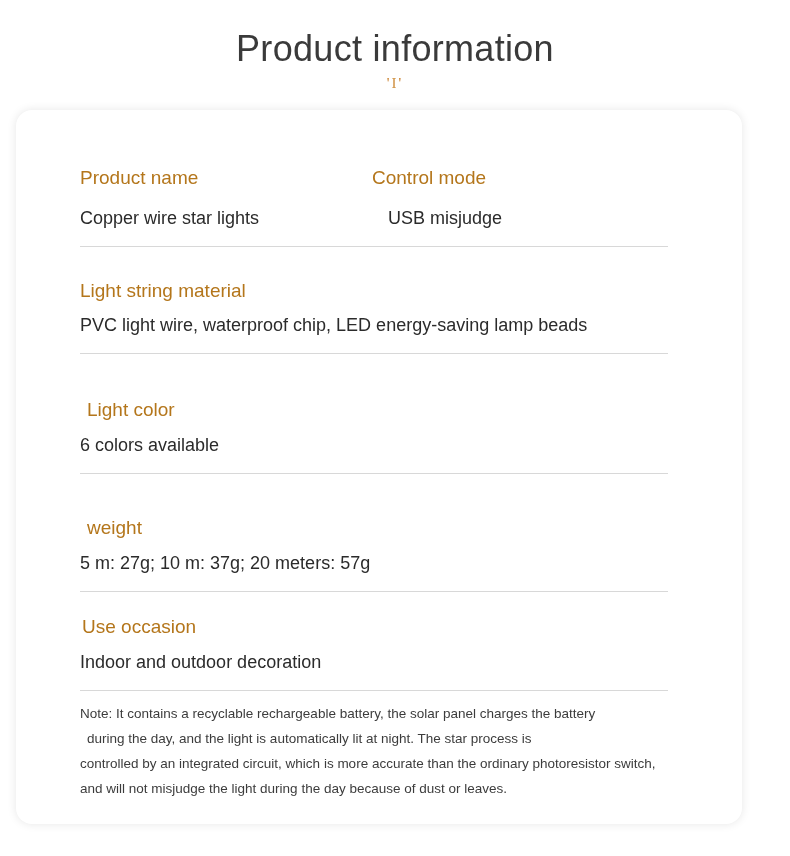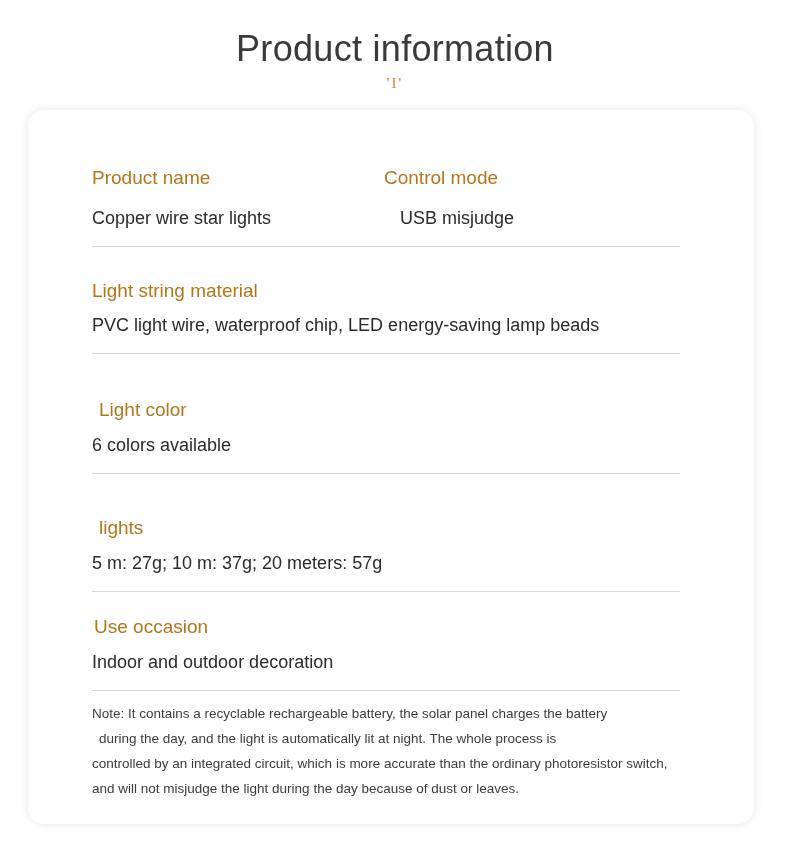--- a/index.html
+++ b/index.html
@@ -37,21 +37,21 @@
     font-size: 15px;
     color: #c8791f;
     font-family: "Liberation Serif", serif;
   }
   .divider-marks .m1 { color: #c77a22; }
   .divider-marks .m2 { color: #cf8f3e; }
   .divider-marks .m3 { color: #c77a22; }
 
   .card {
     position: absolute;
-    left: 28px;
+    left: 16px;
     top: 110px;
     width: 726px;
     height: 714px;
     background: #ffffff;
     border-radius: 16px;
     box-shadow: 0 0 10px rgba(0,0,0,0.10);
     box-sizing: border-box;
     overflow: hidden;
   }
 
@@ -146,31 +146,31 @@
         <div class="label">Light string material</div>
         <div class="value">PVC light wire, waterproof chip, LED energy-saving lamp beads</div>
       </div>
 
       <div class="row r3">
         <div class="label">Light color</div>
         <div class="value">6 colors available</div>
       </div>
 
       <div class="row r4">
-        <div class="label">lights</div>
+        <div class="label">weight</div>
         <div class="value">5 m: 27g; 10 m: 37g; 20 meters: 57g</div>
       </div>
 
       <div class="row r5">
         <div class="label">Use occasion</div>
         <div class="value">Indoor and outdoor decoration</div>
       </div>
 
       <div class="note">
         <p>Note: It contains a recyclable rechargeable battery, the solar panel charges the battery</p>
-        <p class="ind">during the day, and the light is automatically lit at night. The whole process is</p>
+        <p class="ind">during the day, and the light is automatically lit at night. The star process is</p>
         <p>controlled by an integrated circuit, which is more accurate than the ordinary photoresistor switch,</p>
         <p>and will not misjudge the light during the day because of dust or leaves.</p>
       </div>
 
     </div>
   </div>
 </div>
 
 </body></html>

